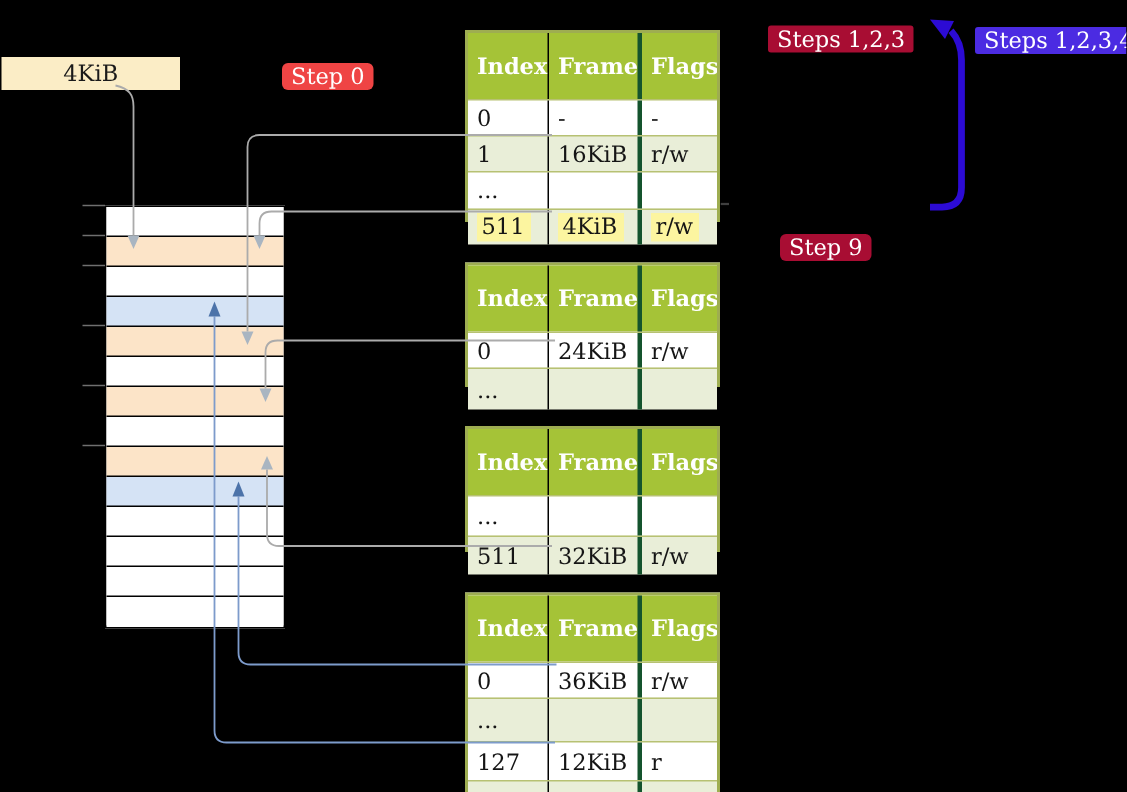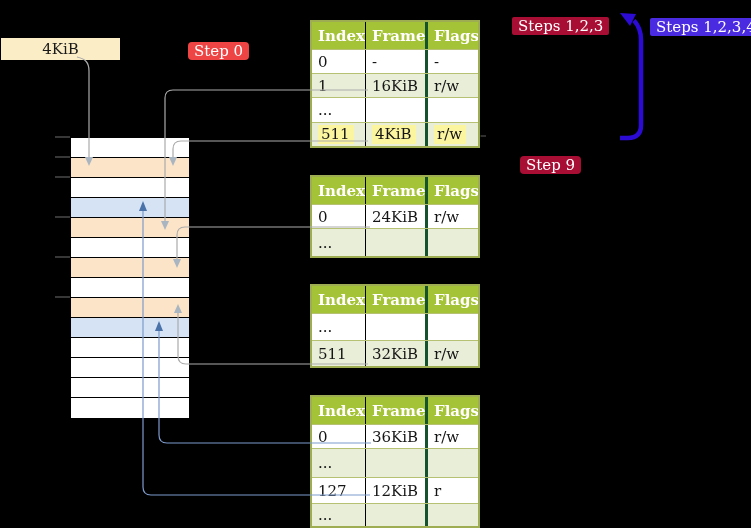--- a/index.html
+++ b/index.html
@@ -30,21 +30,21 @@
     position:absolute;left:70px;top:137px;width:120px;height:282px;
     border:1px solid #000;box-sizing:border-box;background:#fff;
     display:flex;flex-direction:column;
   }
   .memrow{height:20px;box-sizing:border-box;border-bottom:1px solid #000;}
   .memrow:last-child{border-bottom:none;height:19px;}
   .ptable{
     position:absolute;left:310px;width:170px;box-sizing:border-box;
     border:2px solid var(--c-tborder);background:#fff;
   }
-  .thead{display:flex;height:27px;background:var(--c-header);}
+  .thead{display:flex;height:44px;background:var(--c-header);}
   .thead .tcell{color:#fff;font-weight:bold;}
   .trow{display:flex;box-sizing:border-box;border-top:1px solid #b7c173;}
   .trow.shaded{background:var(--c-shade);}
   .tcell{
     box-sizing:border-box;display:flex;align-items:center;
     padding-left:6px;font-size:15px;color:#151515;overflow:hidden;white-space:nowrap;
   }
   .c0{width:54px;border-right:1px solid #000;}
   .c1{width:62px;border-right:3px solid #14532d;}
   .c2{width:50px;}

